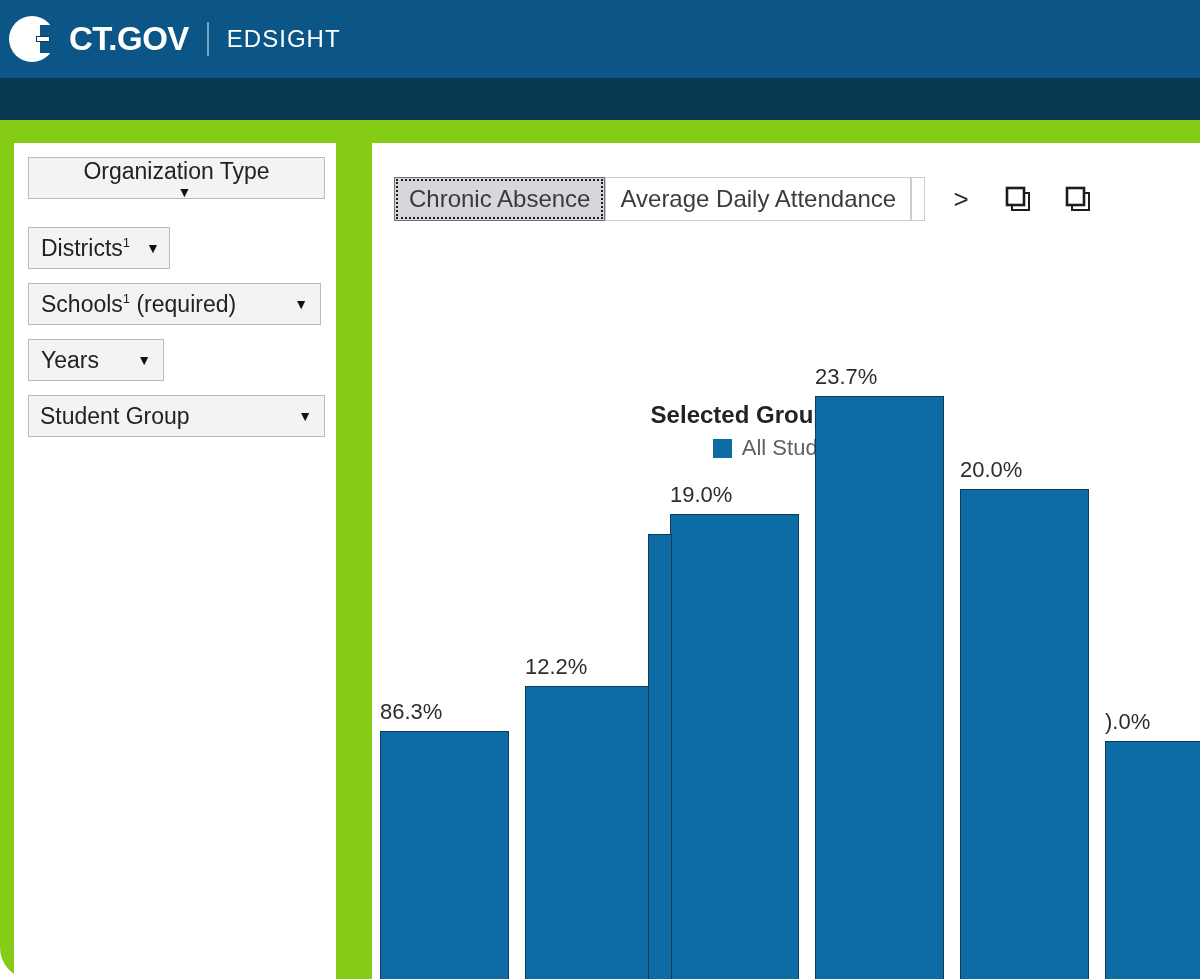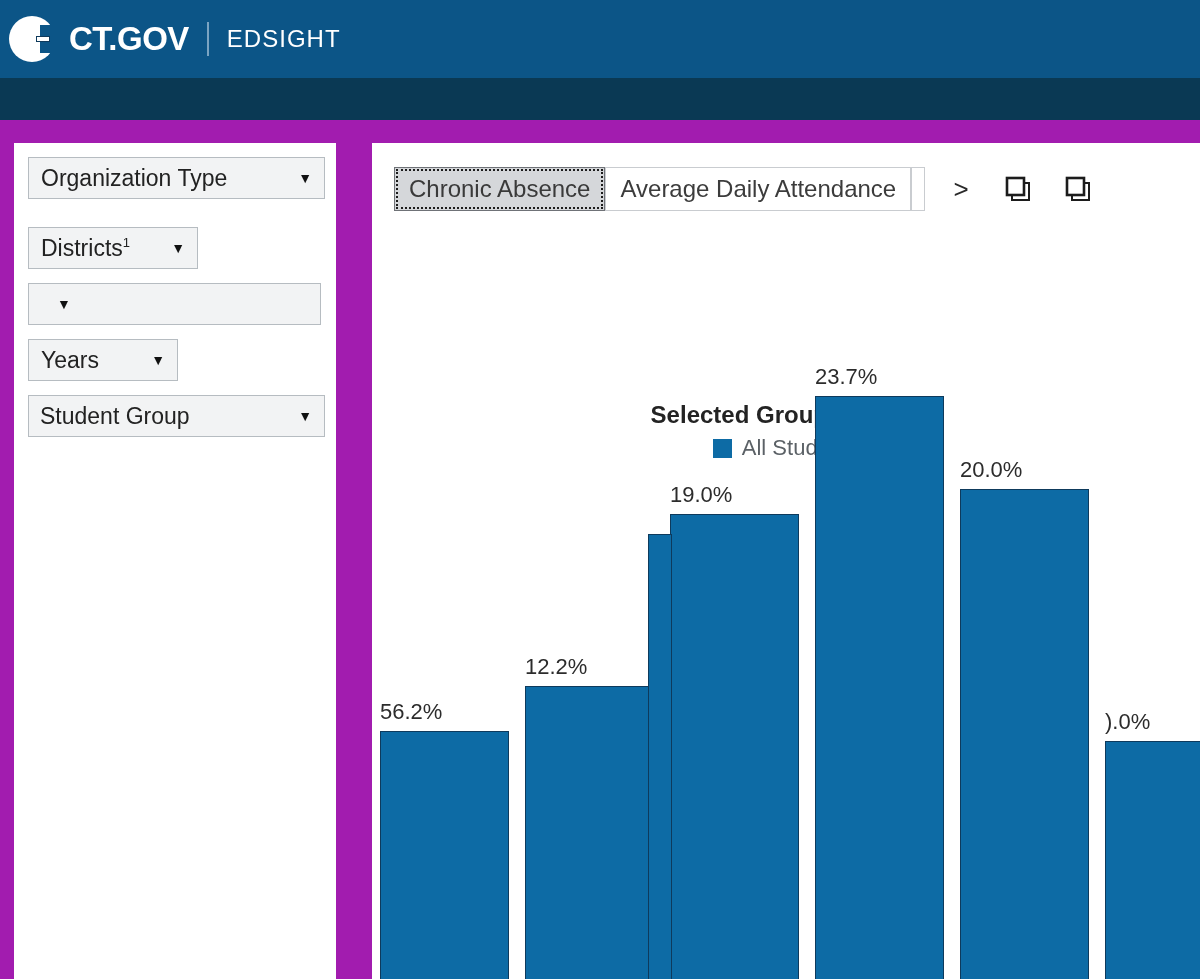--- a/index.html
+++ b/index.html
@@ -2,21 +2,21 @@
 <html><head>
 <meta charset="utf-8">
 <style>
   html,body{margin:0;padding:0;}
   body{
     width:1200px;height:979px;overflow:hidden;
     background:#ffffff;
     font-family:"Liberation Sans", sans-serif;
     -webkit-font-smoothing:antialiased;
   }
-  .page{position:relative;width:1200px;height:979px;background:#a21caf;}
+  .page{position:relative;width:1200px;height:979px;background:#84cc16;border-radius:31px;}
 
   
   .topbar{
     position:absolute;left:0;top:0;width:1200px;height:78px;
     background:#0c5587;display:flex;align-items:center;
   }
   .logo-mark{
     width:46px;height:46px;border-radius:50%;background:#ffffff;
     margin-left:9px;position:relative;flex:none;
   }
@@ -54,37 +54,37 @@
     letter-spacing:-.2px;
   }
   .filter-select{
     display:inline-flex;align-items:center;justify-content:space-between;
     background:#f2f3f4;border:1px solid #b6bcc1;
     height:42px;margin:14px 0 0 14px;padding:0 12px;box-sizing:border-box;
     font-size:23px;color:#222;white-space:nowrap;
   }
   .filter-select .cap{font-weight:400;}
   .filter-select .caret{margin-left:16px;font-size:14px;color:#111;line-height:1;}
-  .w-org{width:297px;}
-  .w-dist{width:170px;margin-top:28px;}
+  .w-org{width:297px;flex-direction:column;}
+  .w-dist{width:142px;margin-top:28px;}
   .w-sch{width:293px;}
-  .w-years{width:150px;align-items:center;}
+  .w-years{width:136px;align-items:center;}
   .w-group{width:297px;padding-left:11px;}
   sup{font-size:13px;vertical-align:super;line-height:0;}
   .sidebar h3{
     margin:0;padding:20px 0 0 14px;font-size:30px;font-weight:400;color:#2b2b2b;
   }
 
   
   .panel{
     position:absolute;left:372px;top:13px;width:828px;height:836px;
     background:#ffffff;overflow:hidden;
   }
   .tabs{
-    position:absolute;left:22px;top:24px;display:flex;align-items:center;height:44px;
+    position:absolute;left:22px;top:34px;display:flex;align-items:center;height:44px;
   }
   .tab{
     border:1px solid #c9ccd0;background:#ffffff;
     display:flex;align-items:center;justify-content:center;
     font-size:24px;color:#3c3c3c;padding:0 14px;box-sizing:border-box;
     height:44px;white-space:nowrap;
   }
   .tab.active{
     background:#d5d7da;color:#3a3a3a;border:1px solid #6f7277;
     outline:2px dotted #1c1c1c;outline-offset:-4px;
@@ -146,20 +146,21 @@
         <span class="cap">Organization Type</span>
         <span class="caret">▼</span>
       </div>
 
       <div class="filter-select w-dist">
         <span class="cap"><span>Districts</span><sup>1</sup></span>
         <span class="caret">▼</span>
       </div>
 
       <div class="filter-select w-sch">
+        <span class="cap"><span>Schools</span><sup>1</sup><span> (required)</span></span>
         <span class="caret">▼</span>
       </div>
 
       <div class="filter-select w-years">
         <span class="cap">Years</span>
         <span class="caret">▼</span>
       </div>
 
 
       <div class="filter-select w-group">
@@ -195,21 +196,21 @@
 
       <div class="charttitle">Selected Group (Yearly)</div>
 
       <div class="legend">
         <span class="swatch"></span>
         <span class="lbl">All Students</span>
       </div>
 
       <div class="plot">
           <div class="bar" style="left: 8px; width: 129px; height: 262.08px;"></div>
-          <div class="barlabel" style="left: 8px; width: 129px; bottom: 268.08px;">56.2%</div>
+          <div class="barlabel" style="left: 8px; width: 129px; bottom: 268.08px;">86.3%</div>
           <div class="bar" style="left: 153px; width: 129px; height: 307.44px;"></div>
           <div class="barlabel" style="left: 153px; width: 129px; bottom: 313.44px;">12.2%</div>
           <div class="bar" style="left: 298px; width: 129px; height: 478.8px;"></div>
           <div class="barlabel" style="left: 298px; width: 129px; bottom: 484.8px;">19.0%</div>
           <div class="bar" style="left: 443px; width: 129px; height: 597.24px;"></div>
           <div class="barlabel" style="left: 443px; width: 129px; bottom: 603.24px;">23.7%</div>
           <div class="bar" style="left: 588px; width: 129px; height: 504px;"></div>
           <div class="barlabel" style="left: 588px; width: 129px; bottom: 510px;">20.0%</div>
           <div class="bar" style="left: 733px; width: 129px; height: 252px;"></div>
           <div class="barlabel" style="left: 733px; width: 129px; bottom: 258px;">).0%</div>

